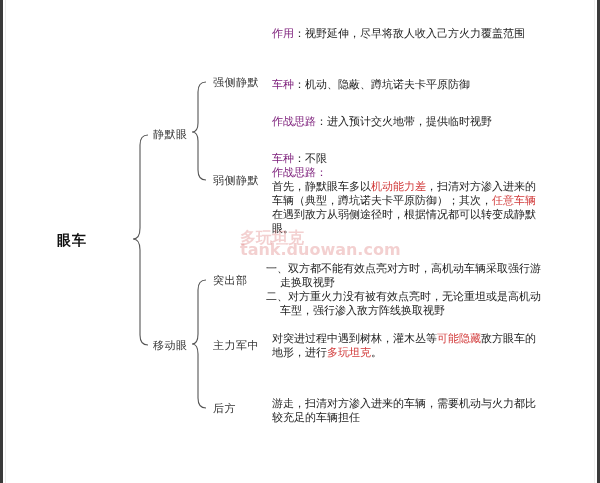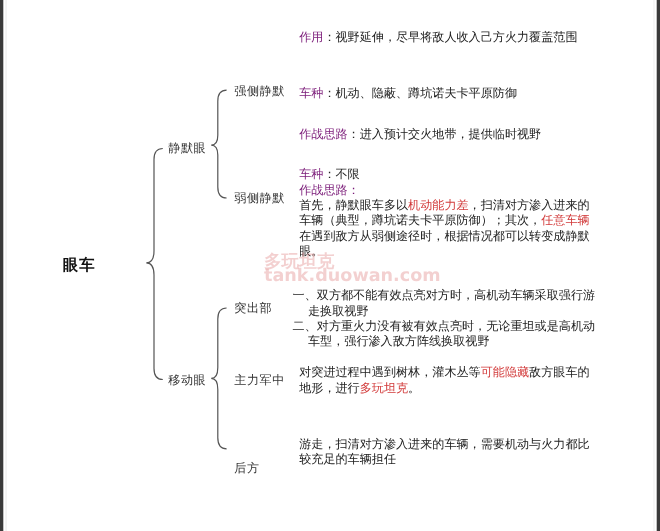--- a/index.html
+++ b/index.html
@@ -44,21 +44,21 @@
 <div class="root">眼车</div>
 
 <div class="node" style="left:153px; top:127px;">静默眼</div>
 <div class="node" style="left:153px; top:338px;">移动眼</div>
 
 <div class="node" style="left:213px; top:75px;">强侧静默</div>
 <div class="node" style="left:213px; top:173px;">弱侧静默</div>
 
 <div class="node" style="left:213px; top:273px;">突出部</div>
 <div class="node" style="left:213px; top:338px;">主力军中</div>
-<div class="node" style="left:213px; top:401px;margin-top:17px;">后方</div>
+<div class="node" style="left:213px; top:401px;">后方</div>
 
 <div class="block" style="left:272px; top:27px; width:290px;">
   <span class="lbl">作用</span><span>：</span><span>视野延伸，尽早将敌人收入己方火力覆盖范围</span>
 </div>
 <div class="block" style="left:272px; top:78px;">
   <span class="lbl">车种</span><span>：</span><span>机动、隐蔽、蹲坑诺夫卡平原防御</span>
 </div>
 <div class="block" style="left:272px; top:115px;">
   <span class="lbl">作战思路</span><span>：</span><span>进入预计交火地带，提供临时视野</span>
 </div>

